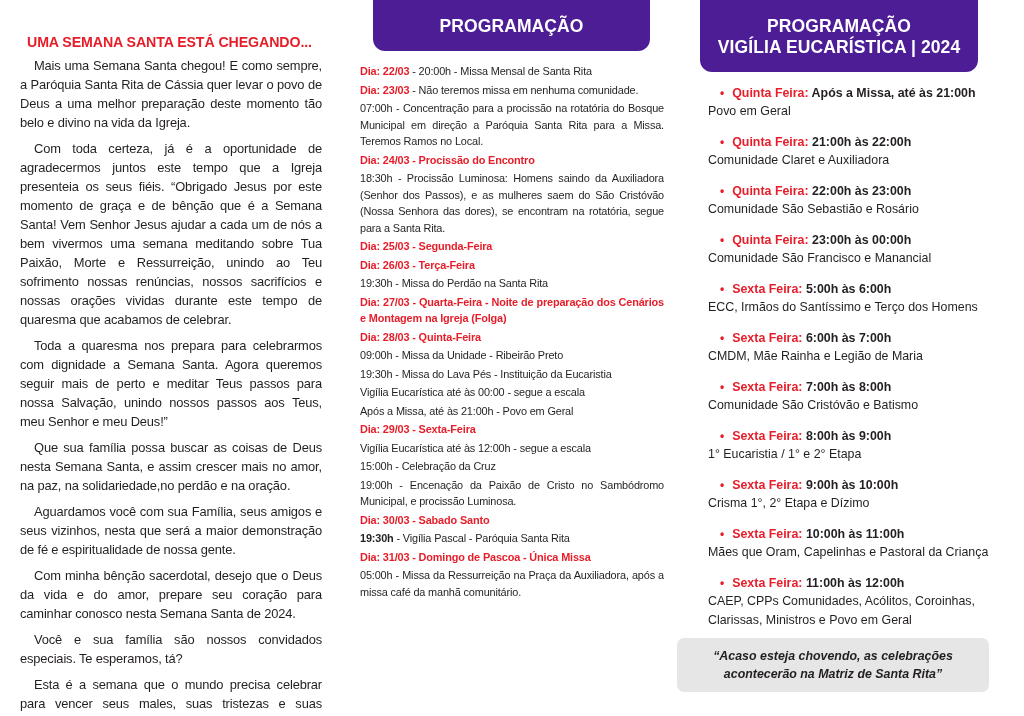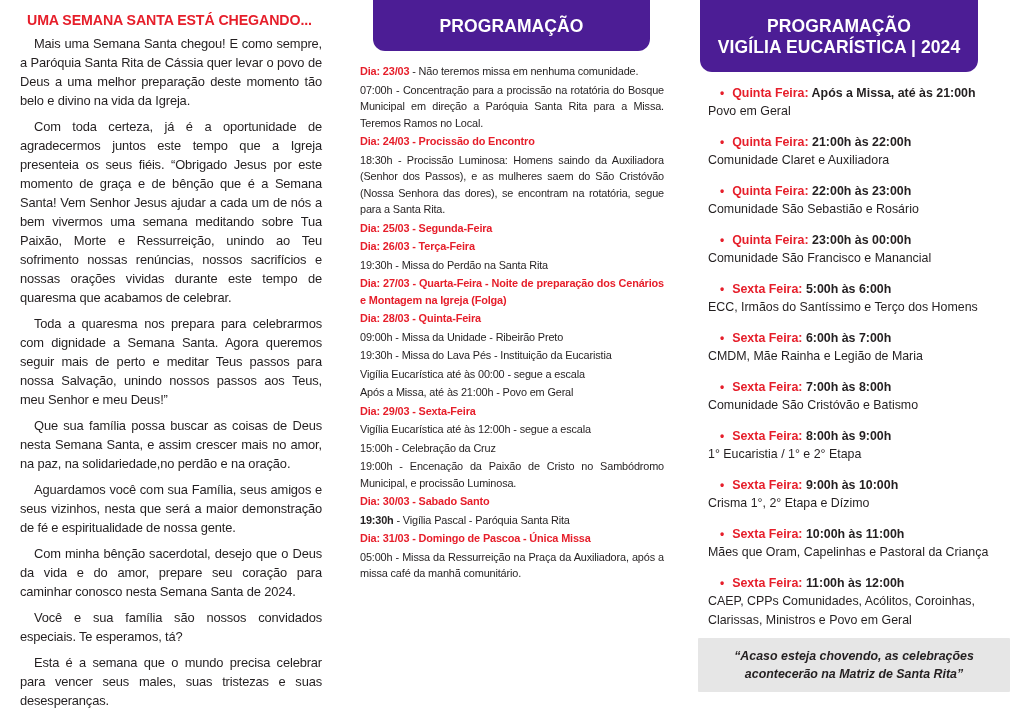--- a/index.html
+++ b/index.html
@@ -2,42 +2,42 @@
 <html><head>
   <meta charset="utf-8">
   <style>
     html, body { margin:0; padding:0; background:#ffffff; }
     body { width:1024px; height:716px; position:relative; overflow:hidden; font-family:"Liberation Sans", sans-serif; color:#231f20; }
     .col { position:absolute; top:0; }
     #col1 { left:20px; width:302px; }
     #col2 { left:360px; width:304px; }
     #col3 { left:708px; width:300px; }
 
-    .title1 { color:#e61e2a; font-weight:bold; font-size:14.2px; margin-top:12px; margin-left:7px; letter-spacing:-0.1px; }
+    .title1 { color:#e61e2a; font-weight:bold; font-size:14.2px; margin-top:34px; margin-left:7px; letter-spacing:-0.1px; }
     .letter p { margin:0 0 7px 0; font-size:12.9px; line-height:19px; text-align:justify; text-indent:14px; letter-spacing:-0.15px; }
     .letter { margin-top:6px; }
 
     .hdr { background:#4c1d95; color:#fff; border-radius:0 0 12px 12px; text-align:center; font-weight:bold; font-size:17.5px; line-height:21px; padding:16px 0 14px 0; letter-spacing:0.1px; }
     #col2 .hdr { margin-left:13px; width:277px; }
     #col3 .hdr { margin-left:-8px; width:278px; }
 
     .sched { margin-top:12px; }
     .sched .row { font-size:10.9px; line-height:16.5px; margin-bottom:2px; text-align:justify; letter-spacing:-0.15px; }
     .sched .red { color:#e61e2a; font-weight:bold; }
     .sched b.dark { color:#231f20; }
 
     .vig { margin-top:12px; }
     .vig .item { margin-bottom:12px; }
     .vig .line1 { font-size:12.4px; line-height:18px; padding-left:12px; font-weight:bold; }
     .vig .bullet { color:#e61e2a; font-size:12px; margin-right:8px; }
     .vig .day { color:#e61e2a; font-weight:bold; }
     .vig .time { color:#231f20; font-weight:bold; }
     .vig .line2 { font-size:12.4px; line-height:19px; }
 
-    .note { position:absolute; left:698px; top:638px; width:312px; height:54px; background:#e6e6e6; border-radius:1px; text-align:center; font-style:italic; font-weight:bold; font-size:12.4px; line-height:18px; display:flex; align-items:center; justify-content:center; }
+    .note { position:absolute; left:677px; top:638px; width:312px; height:54px; background:#e6e6e6; border-radius:7px; text-align:center; font-style:italic; font-weight:bold; font-size:12.4px; line-height:18px; display:flex; align-items:center; justify-content:center; }
   </style>
 </head>
 <body>
 
 <div class="col" id="col1">
   <div class="title1">UMA SEMANA SANTA ESTÁ CHEGANDO...</div>
   <div class="letter">
     <p>Mais uma Semana Santa chegou! E como sempre, a Paróquia Santa Rita de Cássia quer levar o povo de Deus a uma melhor preparação deste momento tão belo e divino na vida da Igreja.</p>
     <p>Com toda certeza, já é a oportunidade de agradecermos juntos este tempo que a Igreja presenteia os seus fiéis. “Obrigado Jesus por este momento de graça e de bênção que é a Semana Santa! Vem Senhor Jesus ajudar a cada um de nós a bem vivermos uma semana meditando sobre Tua Paixão, Morte e Ressurreição, unindo ao Teu sofrimento nossas renúncias, nossos sacrifícios e nossas orações vividas durante este tempo de quaresma que acabamos de celebrar.</p>
     <p>Toda a quaresma nos prepara para celebrarmos com dignidade a Semana Santa. Agora queremos seguir mais de perto e meditar Teus passos para nossa Salvação, unindo nossos passos aos Teus, meu Senhor e meu Deus!”</p>
@@ -49,20 +49,21 @@
 
   </div>
 
 </div>
 
 <div class="col" id="col2">
   <div class="hdr">
     <div>PROGRAMAÇÃO</div>
   </div>
   <div class="sched" id="sched">
+      <div class="row"><span class="red">Dia: 22/03</span><span> - 20:00h - Missa Mensal de Santa Rita</span></div>
       <div class="row"><span class="red">Dia: 23/03</span><span> - Não teremos missa em nenhuma comunidade.</span></div>
       <div class="row"><span>07:00h - Concentração para a procissão na rotatória do Bosque Municipal em direção a Paróquia Santa Rita para a Missa. Teremos Ramos no Local.</span></div>
       <div class="row"><span class="red">Dia: 24/03 - Procissão do Encontro</span></div>
       <div class="row"><span>18:30h - Procissão Luminosa: Homens saindo da Auxiliadora (Senhor dos Passos), e as mulheres saem do São Cristóvão (Nossa Senhora das dores), se encontram na rotatória, segue para a Santa Rita.</span></div>
       <div class="row"><span class="red">Dia: 25/03 - Segunda-Feira</span></div>
       <div class="row"><span class="red">Dia: 26/03 - Terça-Feira</span></div>
       <div class="row"><span>19:30h - Missa do Perdão na Santa Rita</span></div>
       <div class="row"><span class="red">Dia: 27/03 - Quarta-Feira - Noite de preparação dos Cenários e Montagem na Igreja (Folga)</span></div>
       <div class="row"><span class="red">Dia: 28/03 - Quinta-Feira</span></div>
       <div class="row"><span>09:00h - Missa da Unidade - Ribeirão Preto</span></div>

